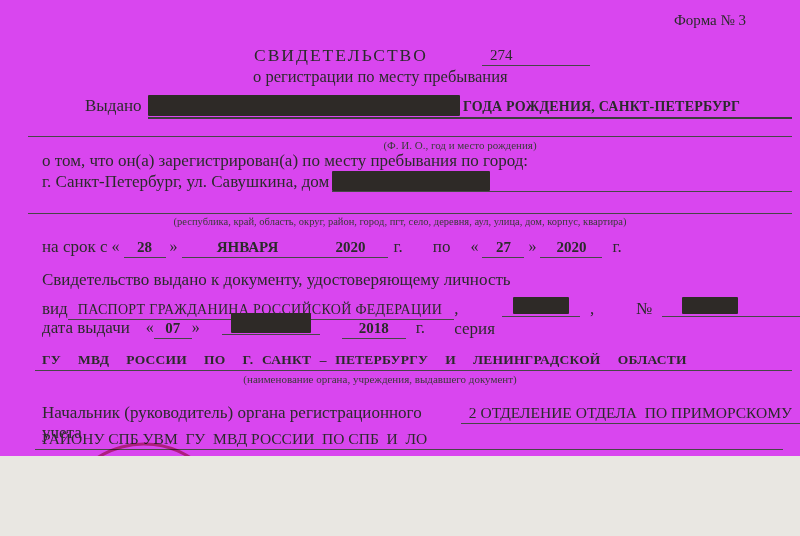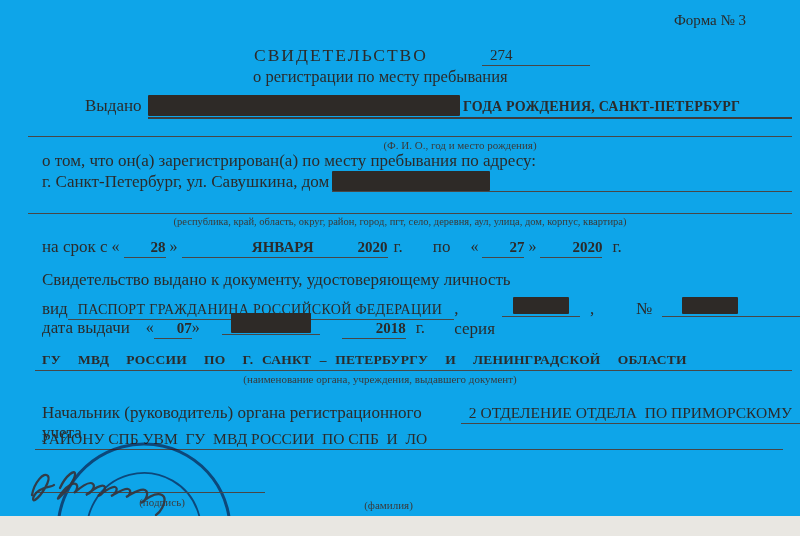--- a/index.html
+++ b/index.html
@@ -1,27 +1,27 @@
 <!DOCTYPE html>
 <html lang="ru" style="--stamp: #c25572;"><head>
 <meta charset="utf-8">
 <style>
   html,body{margin:0;padding:0;background:#e9e7e2;}
   .page{
-    position:relative;width:800px;height:516px;overflow:hidden;
-    background:#0ea5e9;
+    position:relative;width:800px;height:456px;overflow:hidden;
+    background:#d946ef;
     font-family:"Liberation Serif","DejaVu Serif",serif;
     color:#2b2b2b;
   }
   .abs{position:absolute;}
   .t17{font-size:17px;}
   .cap{font-size:11px;color:#3a3a3a;text-align:center;}
   .hline{border-bottom:1.6px solid #474747;height:0;}
   .redact{background:#2e2a27;border-radius:1px;}
-  .uv{border-bottom:1.6px solid #474747;text-align:right;font-weight:bold;font-size:15px;padding-bottom:1px;}
+  .uv{border-bottom:1.6px solid #474747;text-align:center;font-weight:bold;font-size:15px;padding-bottom:1px;}
   .row{position:absolute;display:flex;align-items:baseline;}
   .caps{white-space:pre;}
   
   .form-label{top:12px;right:54px;font-size:15px;}
   .title{left:254px;top:45px;font-size:17.5px;letter-spacing:2px;}
   .cert-no{left:482px;top:47px;width:100px;border-bottom:1.6px solid #474747;font-size:15px;padding:0 0 1px 8px;}
   .subtitle{left:253px;top:67px;font-size:16.5px;}
   
   .lbl-vydano{left:85px;top:96px;}
   .box-name{left:148px;top:95px;width:312px;height:21px;}
@@ -87,21 +87,21 @@
   <div class="abs cert-no">274</div>
   <div class="abs subtitle">о регистрации по месту пребывания</div>
 
   <div class="abs t17 lbl-vydano">Выдано</div>
   <div class="abs redact box-name"></div>
   <div class="abs txt-birth caps">ГОДА РОЖДЕНИЯ, САНКТ-ПЕТЕРБУРГ</div>
   <div class="abs line-issued"></div>
   <div class="abs hline line-full-1"></div>
   <div class="abs cap cap-fio">(Ф. И. О., год и место рождения)</div>
 
-  <div class="abs t17 statement">о том, что он(а) зарегистрирован(а) по месту пребывания по адресу:</div>
+  <div class="abs t17 statement">о том, что он(а) зарегистрирован(а) по месту пребывания по город:</div>
   <div class="abs t17 addr-prefix">г. Санкт-Петербург, ул. Савушкина, дом</div>
   <div class="abs redact box-addr"></div>
   <div class="abs hline line-addr"></div>
   <div class="abs hline line-full-2"></div>
   <div class="abs cap cap-addr">(республика, край, область, округ, район, город, пгт, село, деревня, аул, улица, дом, корпус, квартира)</div>
 
   <div class="row period">
     <span class="t17 mr14">на срок с</span>
     <span class="q">«</span>
     <span class="uv w42">28</span>

